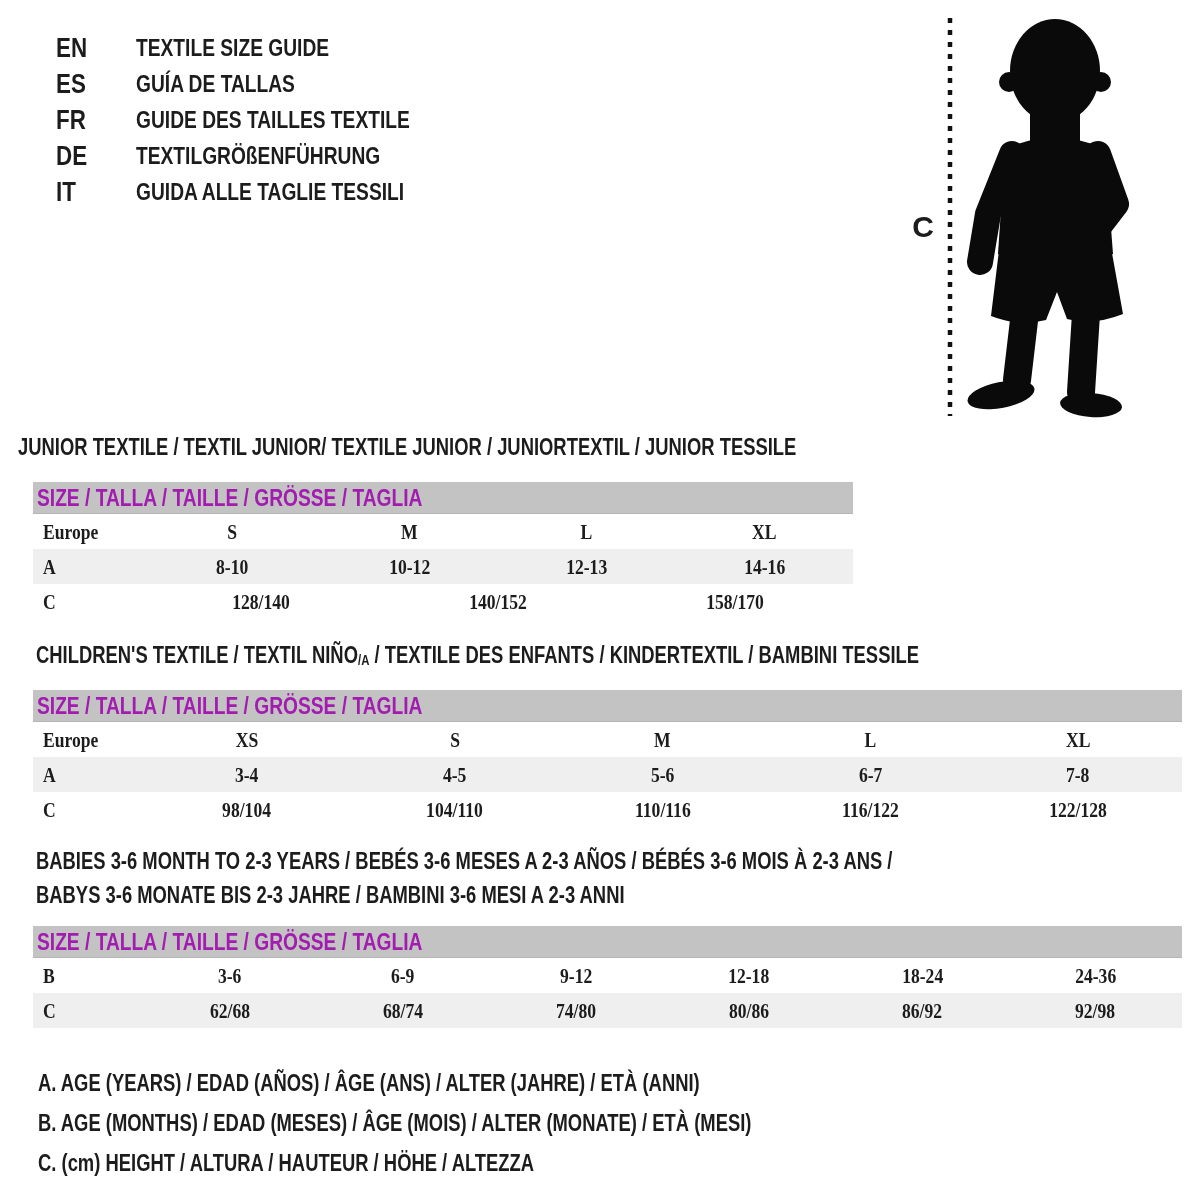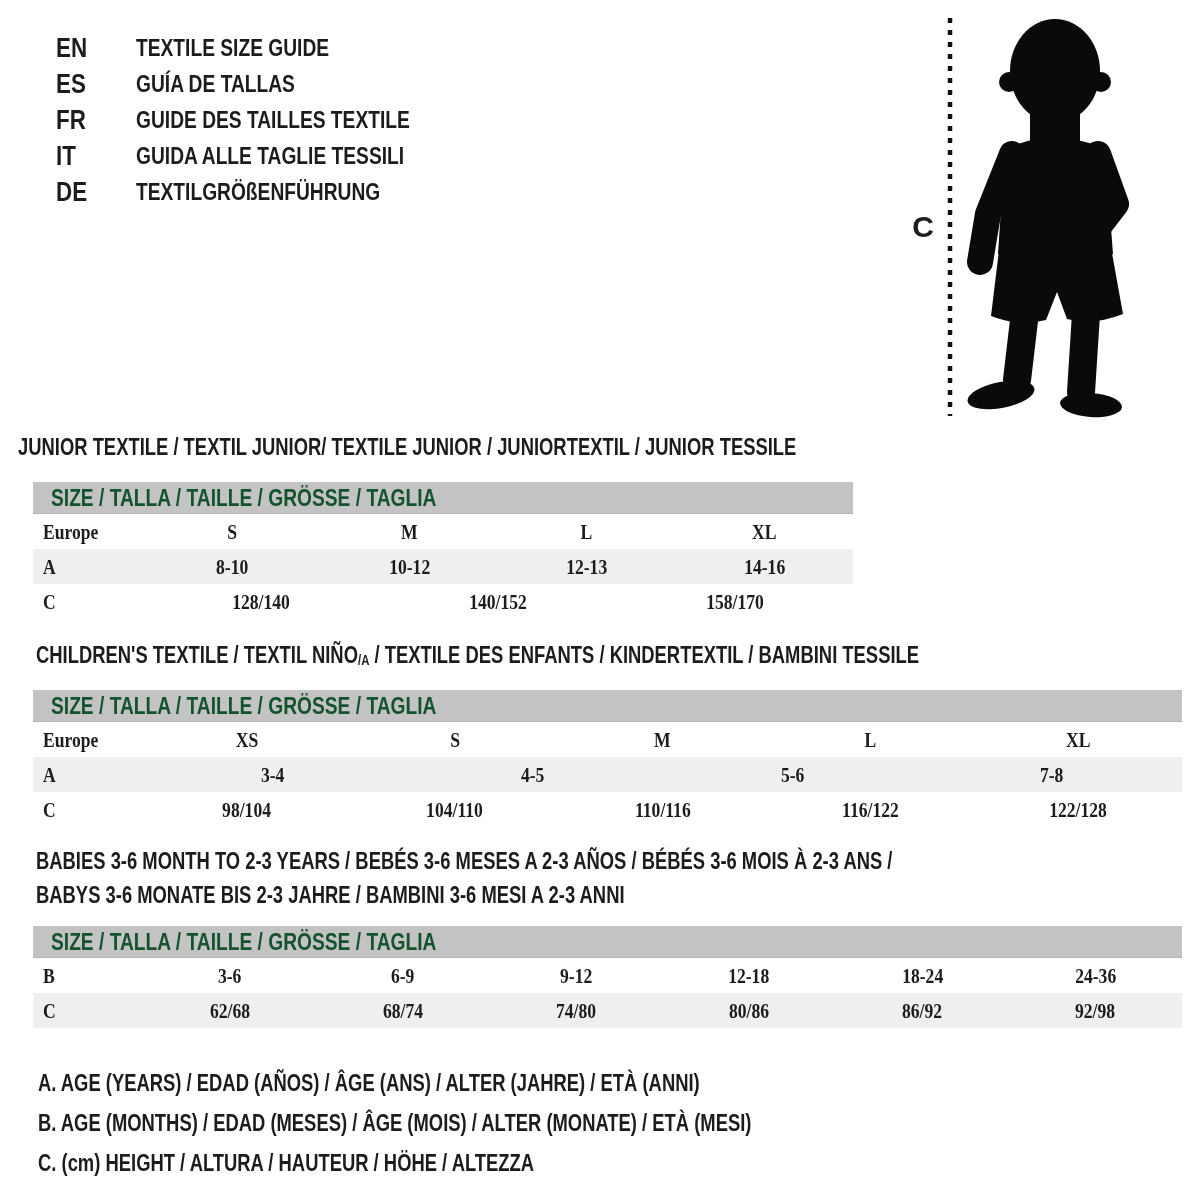--- a/index.html
+++ b/index.html
@@ -44,22 +44,22 @@
   }
 
   
   .section-title { position: absolute; font-size: 23px; font-weight: 700; white-space: nowrap; }
   .sub-small { font-size: 0.62em; vertical-align: -2px; }
 
   
   .size-table { position: absolute; }
   .thead {
     height: 32px; background: var(--header-bar);
-    display: flex; align-items: center; padding-left: 18px;
-    font-size: 24px; font-weight: 700; color: #14532d;
+    display: flex; align-items: center; padding-left: 4px;
+    font-size: 24px; font-weight: 700; color: #a21caf;
     border-bottom: 1px solid #b5b5b5;
   }
   .trow { height: 35px; display: flex; align-items: stretch; font-size: 22px; font-weight: 600; font-family: Liberation Serif, serif; }
   .trow.shaded { background: var(--row-stripe); }
   .cell { flex: 1; display: flex; align-items: center; justify-content: center; }
   .cell.first { flex: 0 0 110px; justify-content: flex-start; padding-left: 10px; }
 
   
   .legend-line { position: absolute; left: 38px; font-size: 23px; font-weight: 700; white-space: nowrap; }
 </style>
@@ -75,26 +75,26 @@
     </div>
     <div class="lang-row">
       <span class="lang-code"><span class="cond left">ES</span></span>
       <span class="lang-title"><span class="cond left">GUÍA DE TALLAS</span></span>
     </div>
     <div class="lang-row">
       <span class="lang-code"><span class="cond left">FR</span></span>
       <span class="lang-title"><span class="cond left">GUIDE DES TAILLES TEXTILE</span></span>
     </div>
     <div class="lang-row">
+      <span class="lang-code"><span class="cond left">DE</span></span>
+      <span class="lang-title"><span class="cond left">TEXTILGRÖßENFÜHRUNG</span></span>
+    </div>
+    <div class="lang-row">
       <span class="lang-code"><span class="cond left">IT</span></span>
       <span class="lang-title"><span class="cond left">GUIDA ALLE TAGLIE TESSILI</span></span>
-    </div>
-    <div class="lang-row">
-      <span class="lang-code"><span class="cond left">DE</span></span>
-      <span class="lang-title"><span class="cond left">TEXTILGRÖßENFÜHRUNG</span></span>
     </div>
   </div>
 
   <div class="c-label">C</div>
   <svg class="figure-svg" viewBox="0 0 250 410" aria-hidden="true">
 
     <line x1="50" y1="4" x2="50" y2="402" stroke="#111111" stroke-width="4.5" stroke-dasharray="5 7"></line>
     <g fill="#0a0a0a" stroke="none">
 
       <ellipse cx="155" cy="57" rx="45" ry="52"></ellipse>
@@ -210,20 +210,23 @@
       <span class="cell">
           <span class="cond">3-4</span>
         </span>
       <span class="cell">
           <span class="cond">4-5</span>
         </span>
       <span class="cell">
           <span class="cond">5-6</span>
         </span>
       <span class="cell">
+          <span class="cond">6-7</span>
+        </span>
+      <span class="cell">
           <span class="cond">7-8</span>
         </span>
     </div>
     <div class="trow">
       <span class="cell first">
           <span class="cond left">C</span>
         </span>
       <span class="cell">
           <span class="cond">98/104</span>
         </span>

